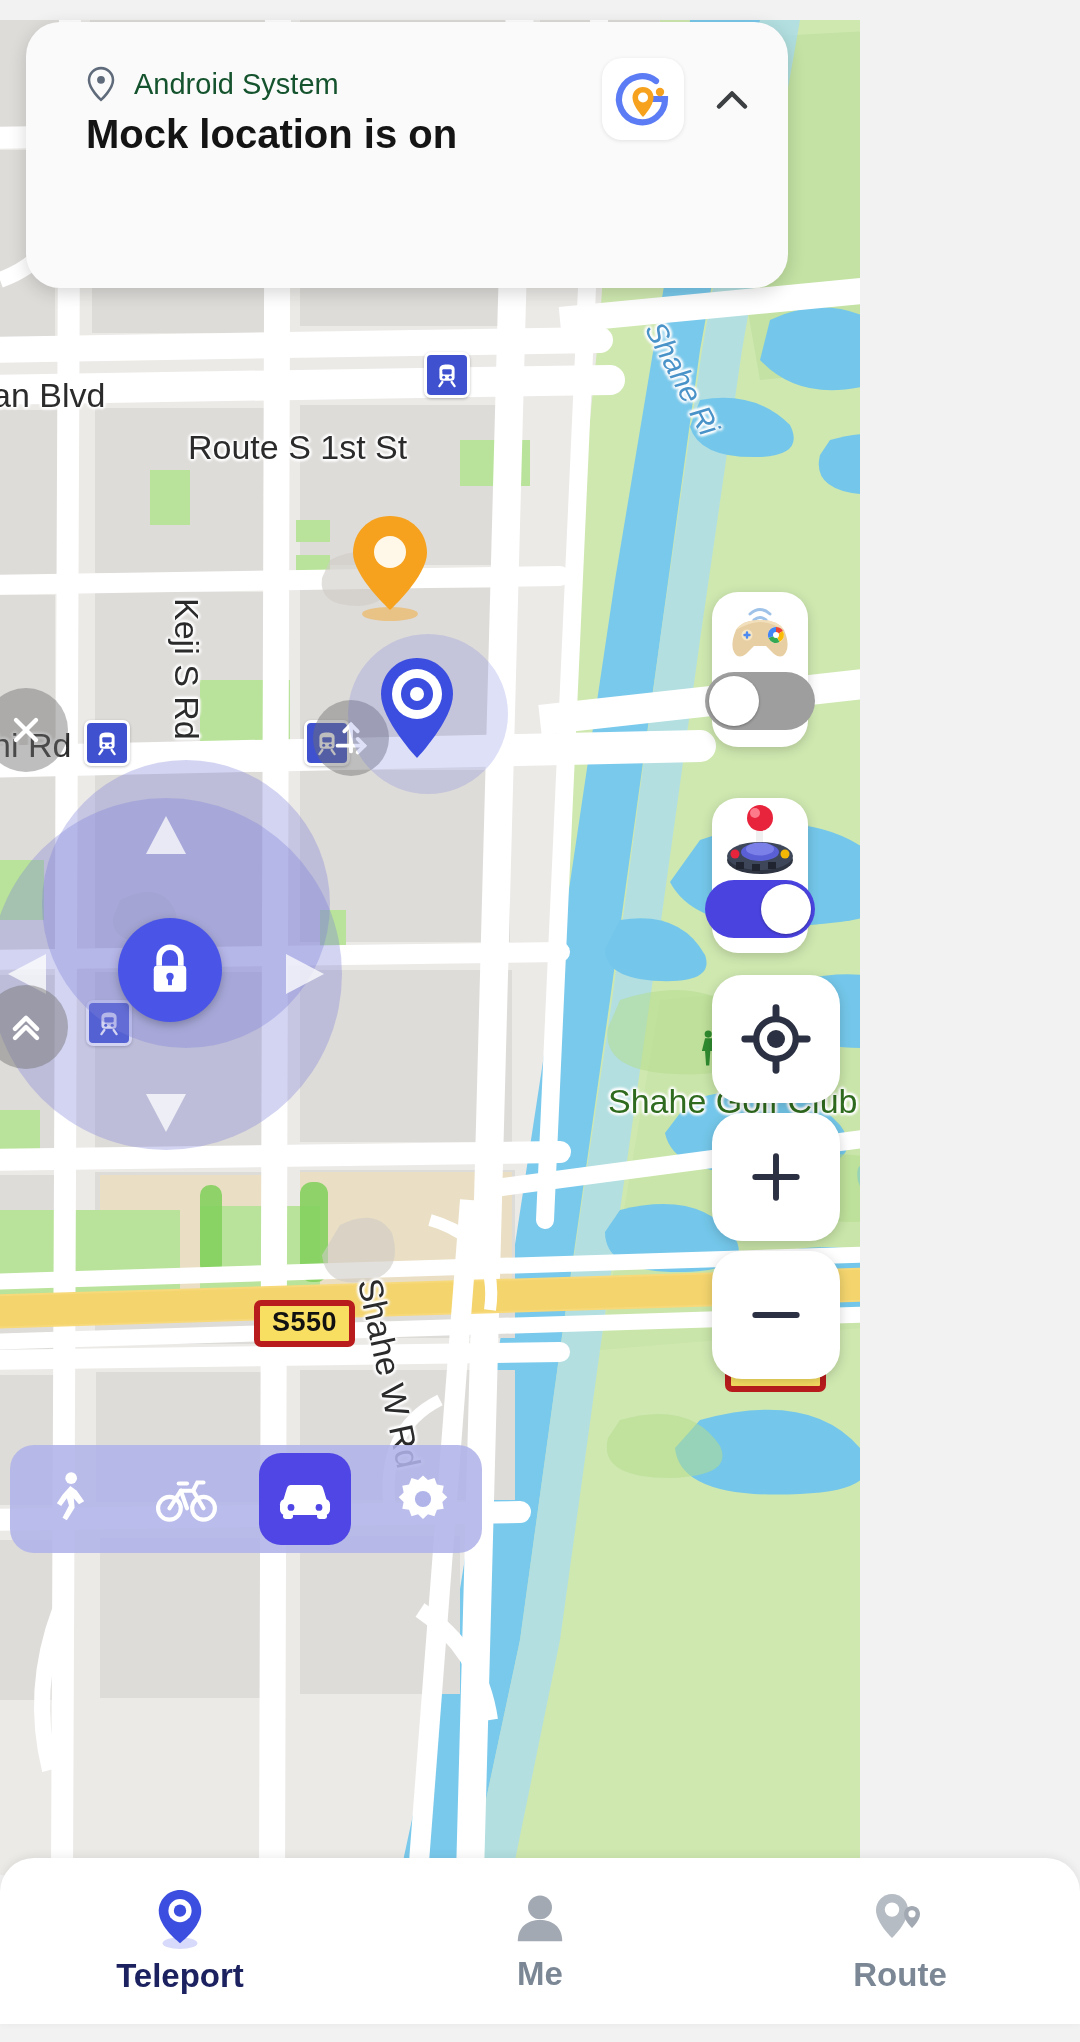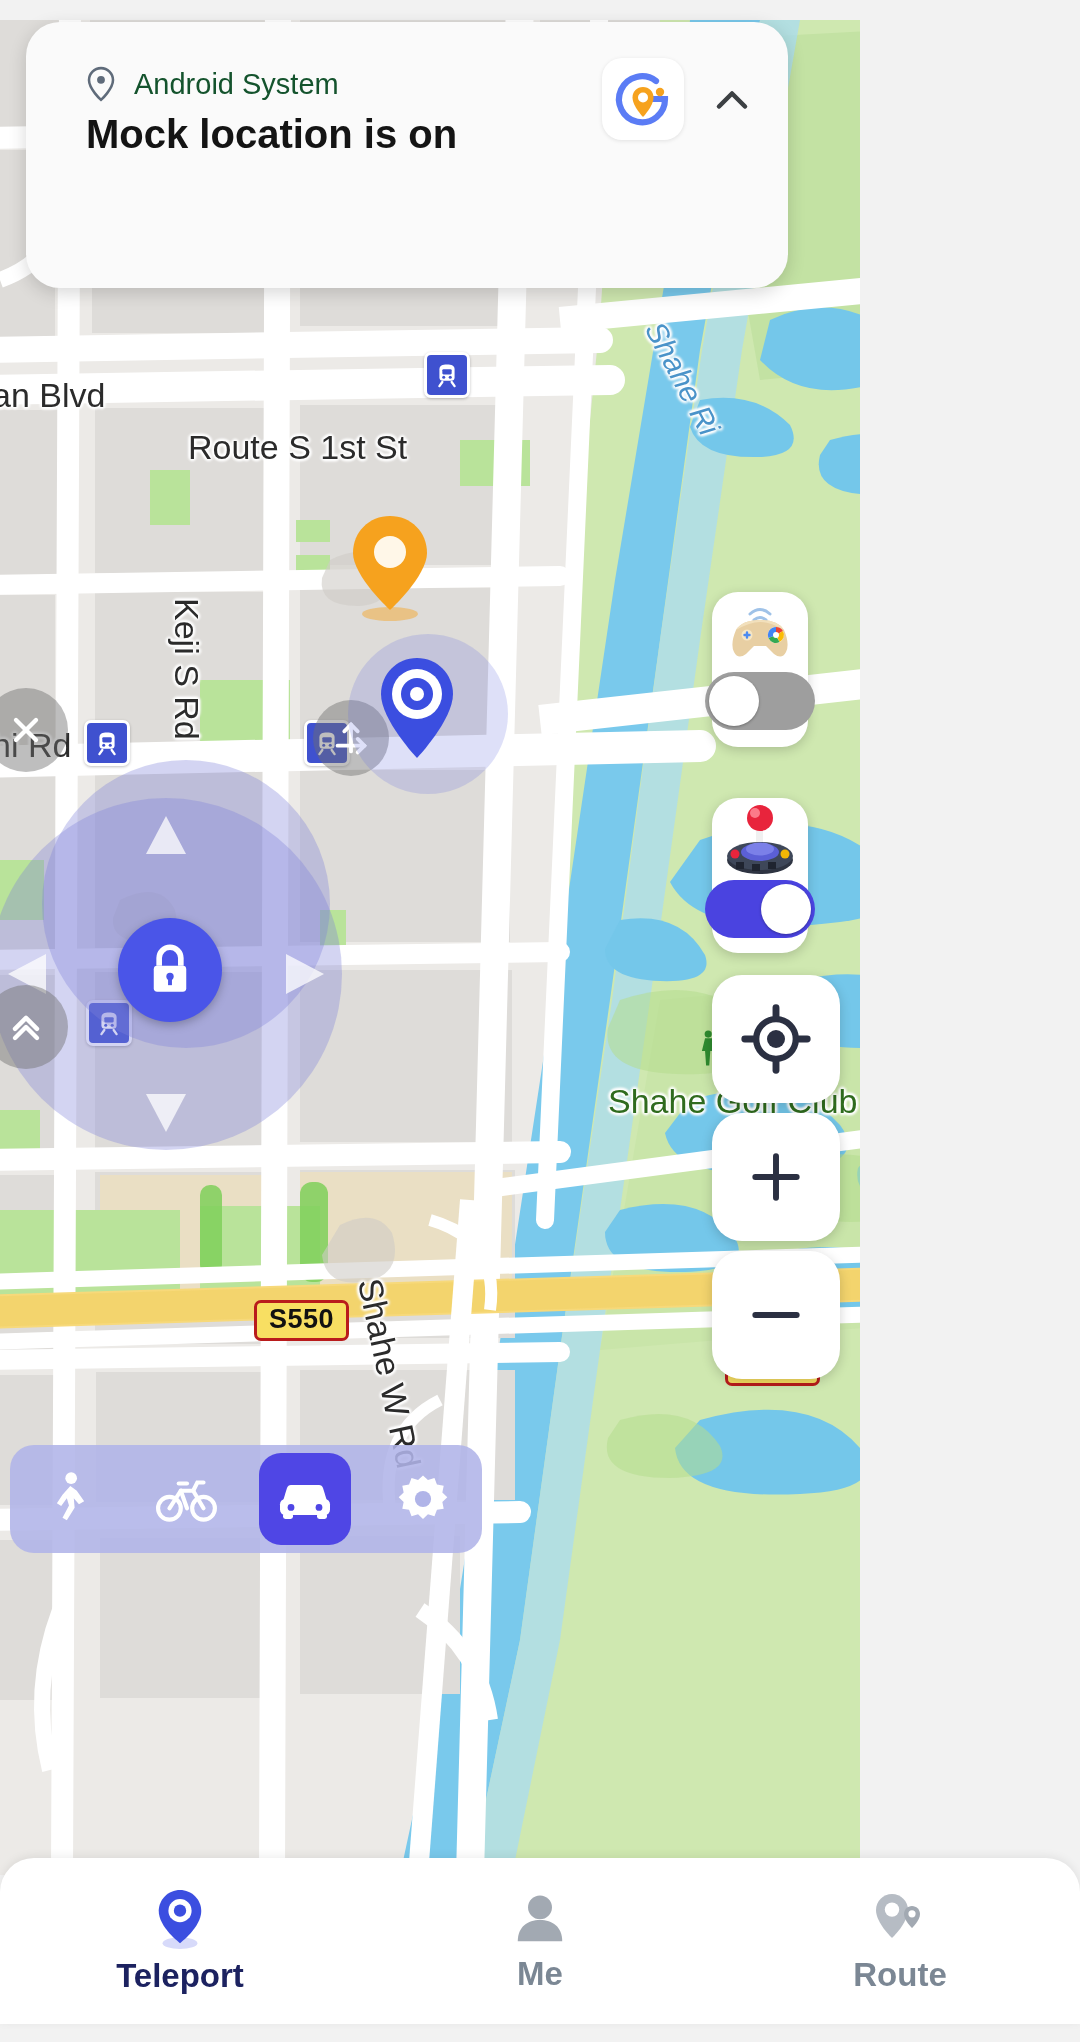--- a/index.html
+++ b/index.html
@@ -18,21 +18,21 @@
   .mlabel{
     position:absolute; font-family:"Liberation Sans",sans-serif;
     color:#2b2b2b; white-space:nowrap;
     text-shadow: 2px 0 3px #fff, -2px 0 3px #fff, 0 2px 3px #fff, 0 -2px 3px #fff,
                  1px 1px 3px #fff, -1px -1px 3px #fff, 1px -1px 3px #fff, -1px 1px 3px #fff;
   }
   .mlabel-green{ color:#2f6b1e; }
 
   
   .shield{
-    position:absolute; background:#f8df62; border:3px solid #b91c1c; border-radius:7px;
+    position:absolute; background:#f8df62; border:6px solid #b91c1c; border-radius:7px;
     color:#111; font-weight:bold; font-size:27px; letter-spacing:.5px;
     padding:3px 12px 5px 12px; line-height:1;
   }
 
   
   .metro{
     position:absolute; width:46px; height:46px; background:#3f51cf; border-radius:7px;
     border:3px solid #fff; box-shadow:0 1px 3px rgba(0,0,0,.25);
     display:flex; align-items:center; justify-content:center;
   }

